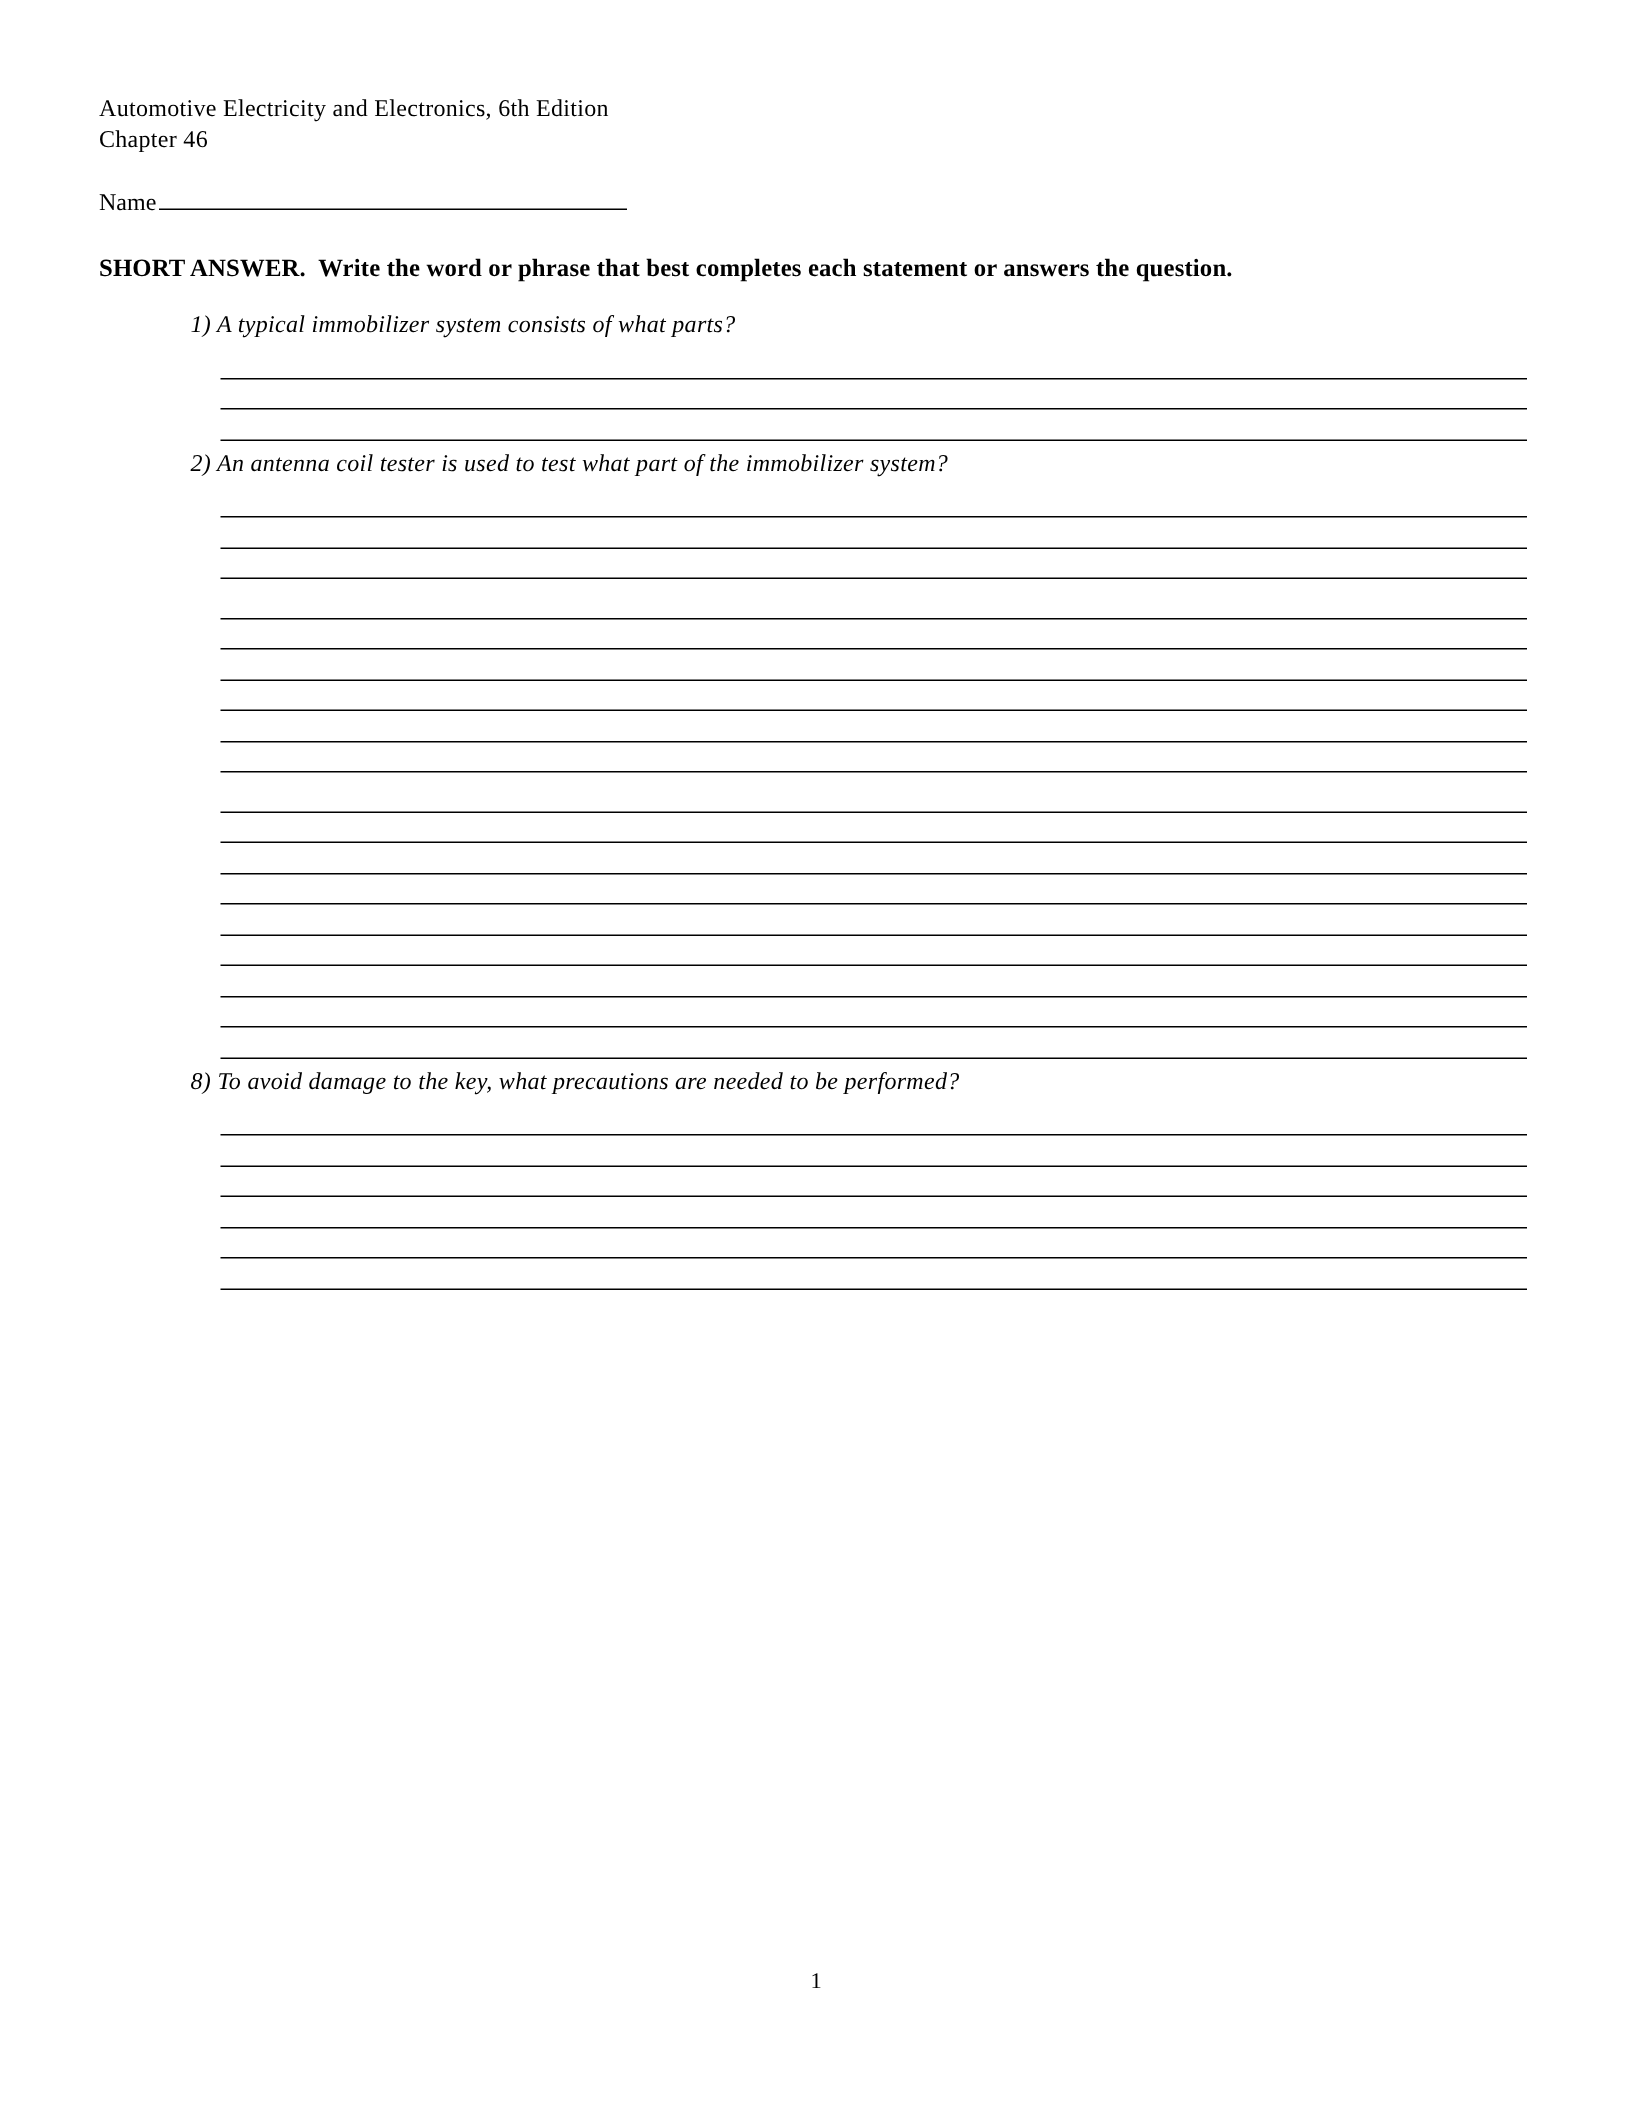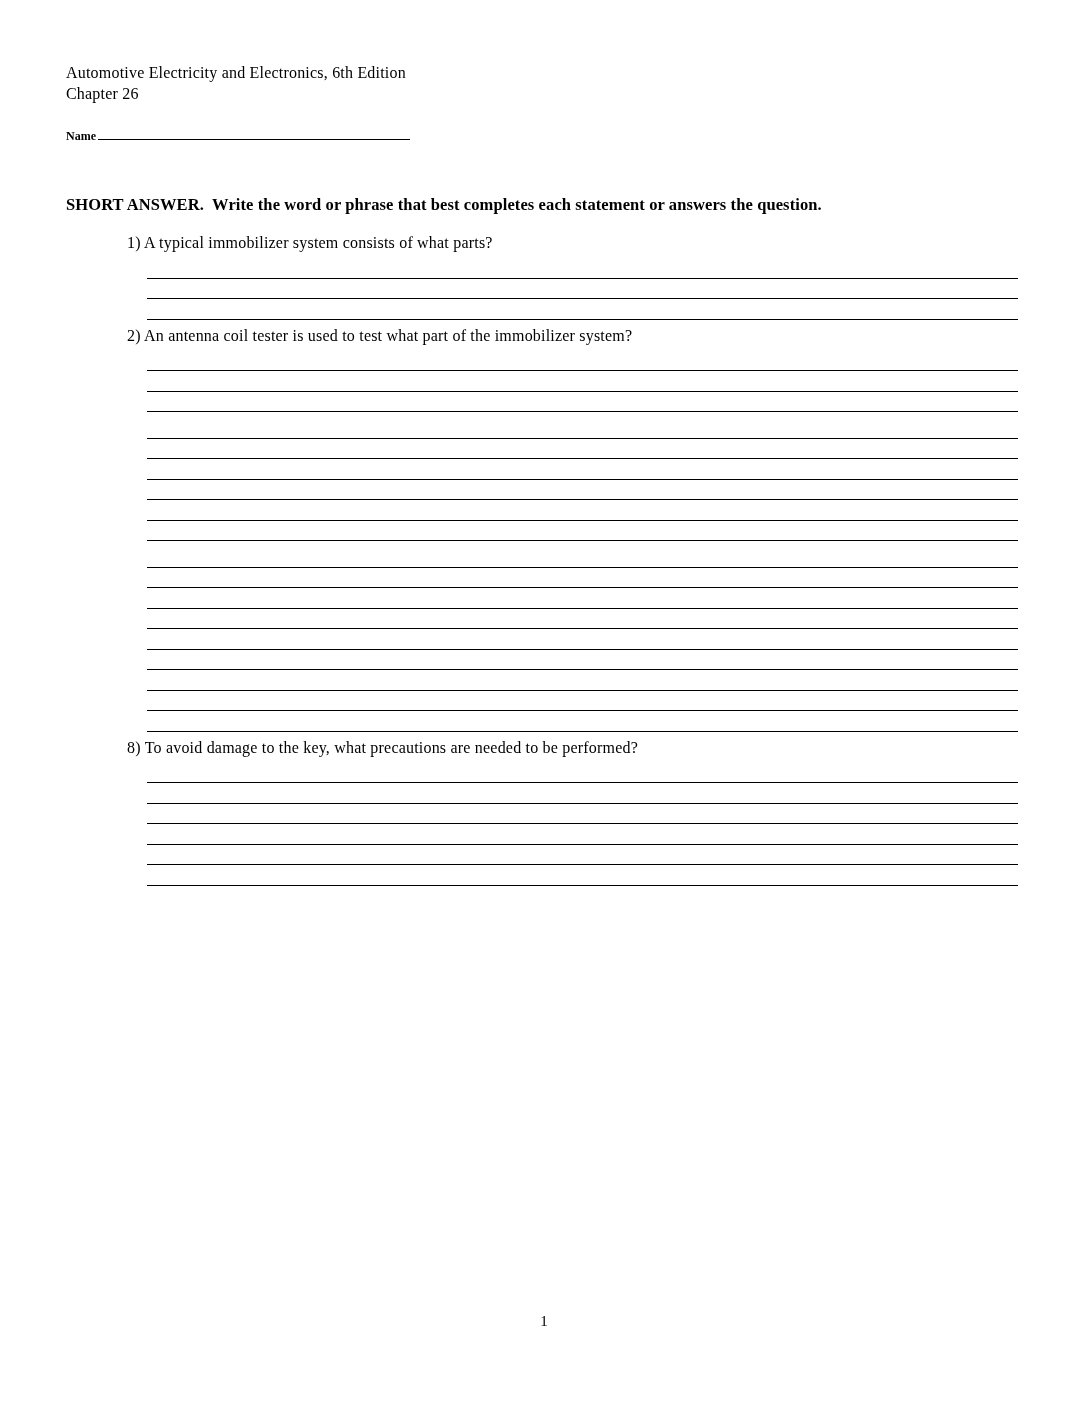--- a/index.html
+++ b/index.html
@@ -19,43 +19,43 @@
     overflow: hidden;
   }
   .hdr-line {
     font-size: 16px;
     line-height: 21px;
     letter-spacing: 0.2px;
     white-space: nowrap;
   }
   .name-row {
     margin-top: 20px;
-    font-size: 12px;
+    font-size: 16px;
     line-height: 22px;
     white-space: nowrap;
-    font-weight: bold;
   }
   .name-line {
     display: inline-block;
     width: 312px;
     height: 15px;
     border-bottom: 1.5px solid #000;
     margin-left: 2px;
     vertical-align: baseline;
   }
   .section-heading {
-    margin: 48px 0 0 0;
+    margin: 22px 0 0 0;
     font-size: 16.5px;
     line-height: 20px;
     font-weight: bold;
     letter-spacing: 0.1px;
     white-space: nowrap;
   }
   .questions-area {
     margin: 0;
+    font-style: italic;
   }
   .question {
     margin-top: 18px;
   }
   .question + .question {
     margin-top: 6px;
   }
   .q-text {
     margin: 0 0 0 61px;
     font-size: 16px;
@@ -81,21 +81,21 @@
     font-size: 15px;
   }
 </style>
 </head>
 <body>
 
 <div class="page">
 
   <header>
     <div class="hdr-line">Automotive Electricity and Electronics, 6th Edition</div>
-    <div class="hdr-line">Chapter 26</div>
+    <div class="hdr-line">Chapter 46</div>
   </header>
 
   <div class="name-row">
     <span>Name</span><span class="name-line"></span>
   </div>
 
   <p class="section-heading">SHORT ANSWER.&nbsp; Write the word or phrase that best completes each statement or answers the question.</p>
 
   <main class="questions-area">
   <section class="question">

